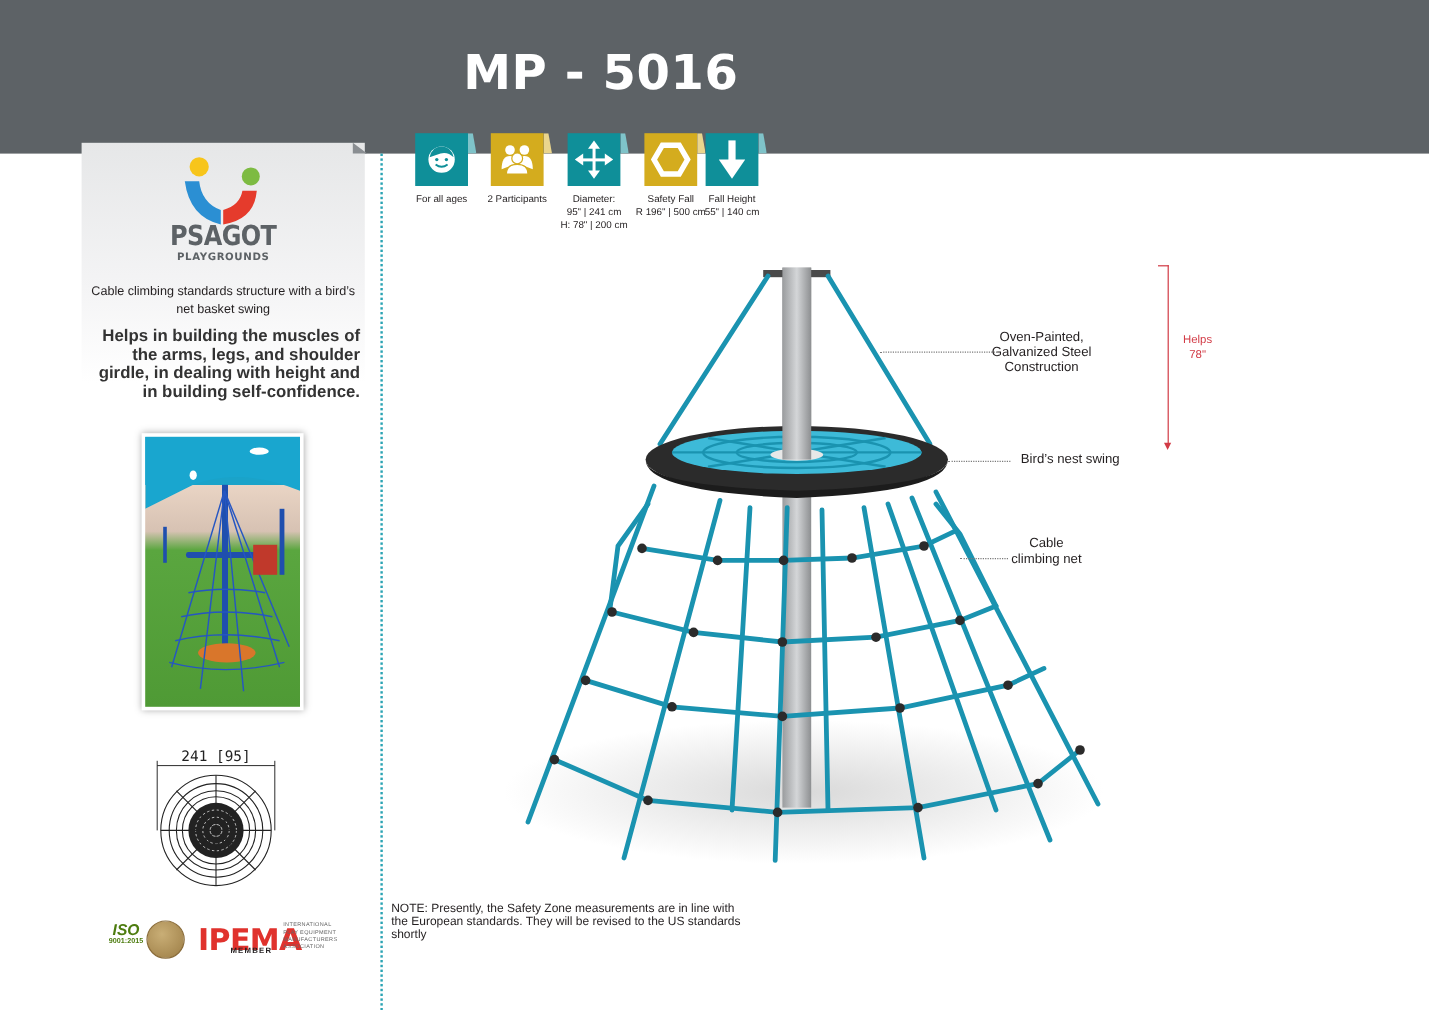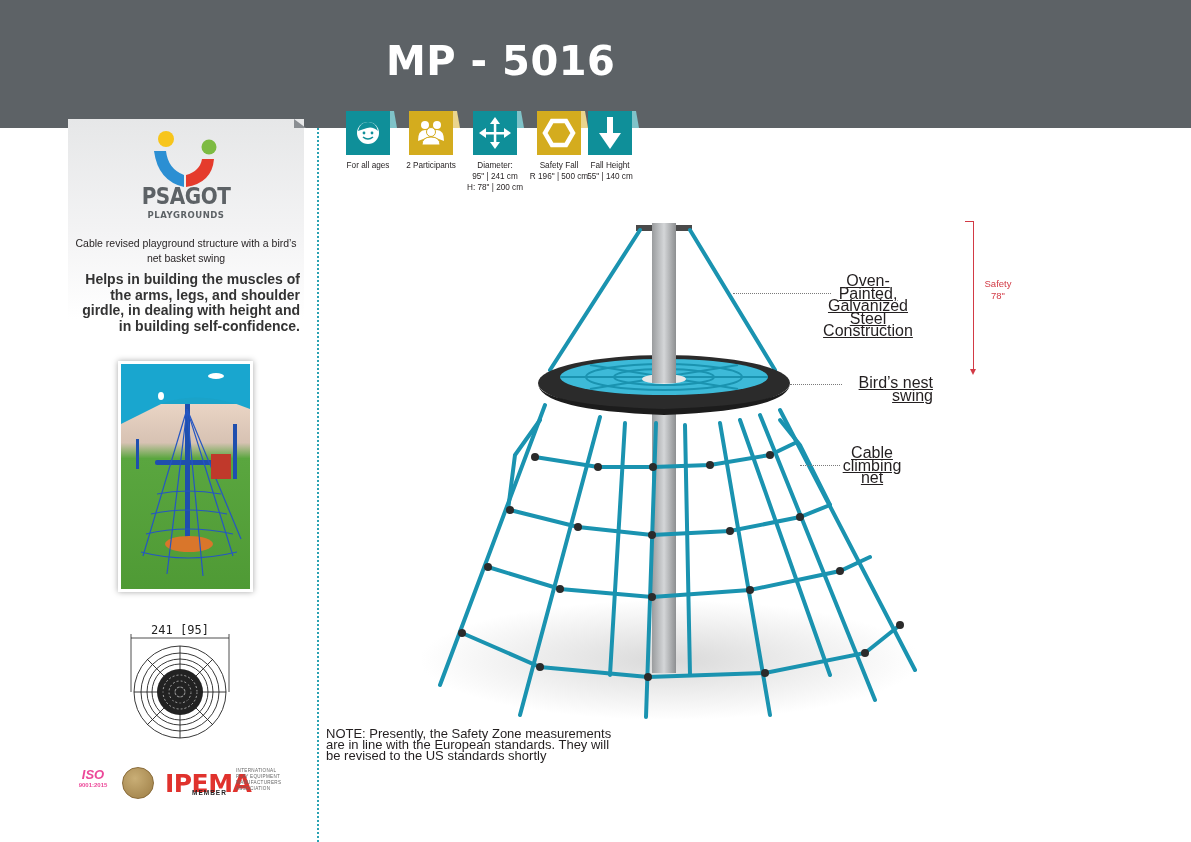--- a/index.html
+++ b/index.html
@@ -27,70 +27,70 @@
 
   .photo { position: absolute; left: 118px; top: 361px; width: 135px; height: 231px; background: #fff;
     box-shadow: 0 0 6px rgba(0,0,0,0.35); padding: 3px; }
   .photo-inner { width: 100%; height: 100%; position: relative; overflow: hidden;
     background: linear-gradient(to bottom, #1aa3c9 0%, #1aa3c9 18%, #e9d4c4 18%, #d7c2b3 35%, #5aa63f 42%, #4f9a35 100%); }
 
   .plan { position: absolute; left: 122px; top: 622px; width: 116px; height: 118px; }
   .plan-label { position: absolute; left: 122px; top: 623px; width: 116px; text-align: center; font-family: "DejaVu Sans Mono", monospace; font-size: 12px; color: #222; }
 
   .certs { position: absolute; left: 78px; top: 763px; height: 36px; width: 200px; }
-  .iso { position: absolute; left: 0; top: 4px; width: 30px; text-align: center; color: #ec4899; }
+  .iso { position: absolute; left: 12px; top: 4px; width: 30px; text-align: center; color: #4d7c0f; }
   .iso .t { font-size: 13px; font-weight: bold; font-style: italic; }
   .iso .n { font-size: 6px; font-weight: bold; }
   .seal { position: absolute; left: 44px; top: 4px; width: 32px; height: 32px; border-radius: 50%;
     background: radial-gradient(circle at 40% 35%, #c9ae76, #9c7d45); border: 1px solid #8a6c3a; }
   .ipema { position: absolute; left: 87px; top: 6px; font-size: 25px; font-weight: bold; color: #e0322d; letter-spacing: -0.5px; font-family: "DejaVu Sans", sans-serif; }
   .ipema-member { position: absolute; left: 114px; top: 26px; font-size: 6.5px; font-weight: bold; color: #231f20; letter-spacing: 1px; }
   .ipema-org { position: absolute; left: 158px; top: 5px; width: 48px; font-size: 4.6px; line-height: 6px; color: #666; letter-spacing: 0.3px; }
 
   
   .feature { position: absolute; top: 111px; width: 80px; text-align: center; }
   .feature .box { position: relative; width: 44px; height: 44px; margin: 0 auto; }
   .feature .fold { position: absolute; right: -7px; top: 0; width: 7px; height: 17px; }
   .feature .label { margin-top: 5px; font-size: 8.2px; line-height: 11px; color: #231f20; }
   .teal { background: #0f8f99; }
   .gold { background: #d4ac1e; }
 
   
   .illus { position: absolute; left: 420px; top: 205px; width: 520px; height: 520px; }
 
-  .callout { position: absolute; font-size: 16px; line-height: 12.5px; text-align: center; color: #231f20; text-decoration: underline; }
+  .callout { position: absolute; font-size: 11px; line-height: 12.5px; text-align: center; color: #231f20; }
   .leader { position: absolute; height: 0; border-top: 1px dotted #7a7a7a; }
 
   .height-line { position: absolute; left: 973px; top: 221px; width: 1px; height: 152px; background: #d23a45; }
   .height-cap { position: absolute; left: 965px; top: 221px; width: 9px; height: 1px; background: #d23a45; }
   .height-arrow { position: absolute; left: 970px; top: 369px; width: 0; height: 0; border-left: 3.5px solid transparent; border-right: 3.5px solid transparent; border-top: 6px solid #d23a45; }
   .height-text { position: absolute; left: 976px; top: 278px; width: 44px; text-align: center; font-size: 9.5px; line-height: 12px; color: #d23a45; }
 
-  .note { position: absolute; left: 326px; top: 728px; width: 300px; font-size: 13px; line-height: 11px; color: #231f20; }
+  .note { position: absolute; left: 326px; top: 752px; width: 300px; font-size: 10px; line-height: 11px; color: #231f20; }
 </style>
 </head>
 <body>
 
 <div class="header-bar"></div>
 <div class="title">MP - 5016</div>
 
 <div class="side-panel"></div>
 <div class="side-fold"></div>
 <div class="dotted-sep"></div>
 
 <svg class="logo" viewBox="0 0 76 95">
   <circle cx="18" cy="10" r="8" fill="#f7c51b"></circle>
   <circle cx="61" cy="18" r="7.5" fill="#7dbb42"></circle>
   <path d="M6 22 L18 22 Q20 40 36 46 L36 58 Q10 52 6 22 Z" fill="#2b8fd3"></path>
   <path d="M38 58 L38 46 Q52 42 54 30 L66 30 Q64 54 38 58 Z" fill="#e53b2c"></path>
 </svg>
 <div class="logo-word big">PSAGOT</div>
 <div class="logo-word small">PLAYGROUNDS</div>
 
-<div class="desc1">Cable revised playground structure with a bird’s net basket swing</div>
+<div class="desc1">Cable climbing standards structure with a bird’s net basket swing</div>
 <div class="desc2">Helps in building the muscles of the arms, legs, and shoulder girdle, in dealing with height and in building self-confidence.</div>
 
 <div class="photo">
   <div class="photo-inner">
     <svg width="129" height="225" viewBox="0 0 129 225" style="position:absolute;left:0;top:0">
       <path d="M0 0 L129 0 L129 45 Q80 25 40 40 Q20 50 0 60 Z" fill="#19a6cf"></path>
       <ellipse cx="95" cy="12" rx="8" ry="3" fill="#ffffff"></ellipse>
       <ellipse cx="40" cy="32" rx="3" ry="4" fill="#ffffff"></ellipse>
       <rect x="15" y="75" width="3" height="30" fill="#1f4fae"></rect>
       <rect x="112" y="60" width="4" height="55" fill="#1f4fae"></rect>
@@ -337,17 +337,17 @@
 <div class="leader" style="left:800px; top:465px; width:40px;"></div>
 <div class="callout" style="left:832px; top:447px; width:80px;">
   <div>Cable</div>
   <div>climbing net</div>
 </div>
 
 <div class="height-cap"></div>
 <div class="height-line"></div>
 <div class="height-arrow"></div>
 <div class="height-text">
-  <div>Safety</div>
+  <div>Helps</div>
   <div>78"</div>
 </div>
 
 <div class="note">NOTE: Presently, the Safety Zone measurements are in line with the European standards. They will be revised to the US standards shortly</div>
 
 </body></html>

